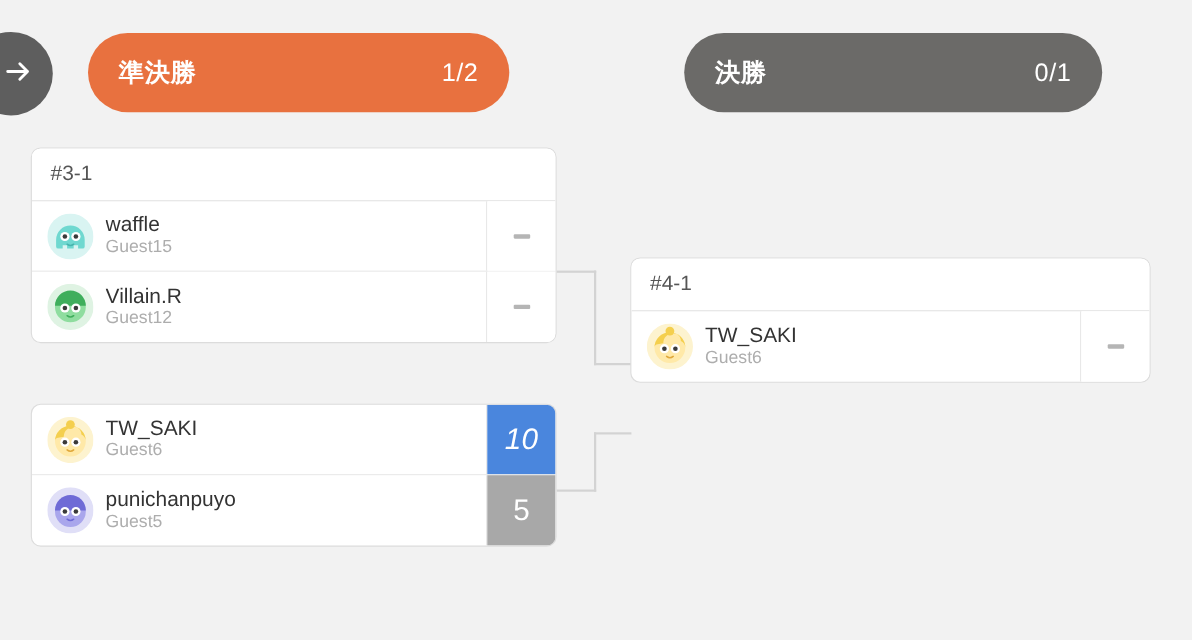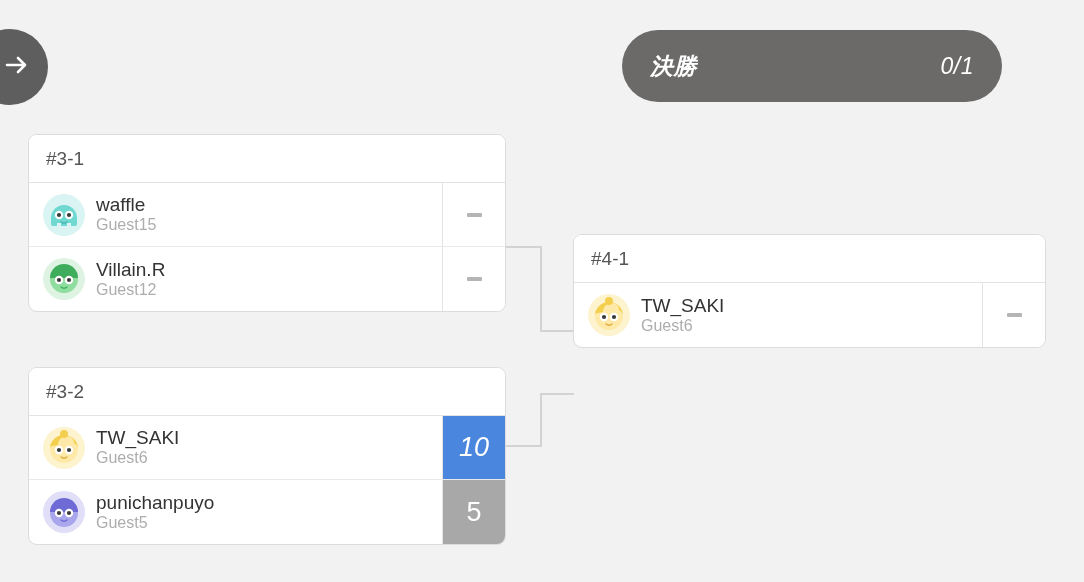--- a/index.html
+++ b/index.html
@@ -22,21 +22,21 @@
 
   
   .round-pill {
     position: absolute; height: 72px; border-radius: 36px;
     display: flex; align-items: center; justify-content: space-between;
     padding: 0 28px; color: #fff;
   }
   .round-pill .rp-label { font-size: 23px; font-weight: 700; letter-spacing: .5px; }
   .round-pill .rp-count { font-size: 23px; font-weight: 400; letter-spacing: .5px; }
   .pill-active   { left: 80px;  top: 30px; width: 383px; background: #e8713f; }
-  .pill-inactive { left: 622px; top: 30px; width: 380px; background: #6b6a68; font-style: italic; }
+  .pill-inactive { left: 622px; top: 30px; width: 380px; background: #6b6a68; }
 
   
   .match-card {
     position: absolute; background: #fff;
     border: 1px solid #dcdcdc; border-radius: 9px;
     overflow: hidden;
   }
   .card-head {
     height: 48px; display: flex; align-items: center;
     padding-left: 17px; border-bottom: 1px solid #e3e3e3;
@@ -86,20 +86,24 @@
 <div class="stage">
 
   <div class="nav-circle">
     <span>
       <svg width="30" height="30" viewBox="0 0 30 30">
         <path d="M5 15 H23 M16 8 L23 15 L16 22" stroke="#ffffff" stroke-width="2.6" fill="none" stroke-linecap="round" stroke-linejoin="round"></path>
       </svg>
     </span>
   </div>
 
+  <div class="round-pill pill-active">
+    <span class="rp-label">準決勝</span>
+    <span class="rp-count">1/2</span>
+  </div>
 
   <div class="round-pill pill-inactive">
     <span class="rp-label">決勝</span>
     <span class="rp-count">0/1</span>
   </div>
 
   <div class="conn conn-h" style="left:506px; top:246px; width:36px;"></div>
   <div class="conn conn-v" style="left:540px; top:246px; height:86px;"></div>
   <div class="conn conn-h" style="left:540px; top:330px; width:34px;"></div>
 
@@ -152,21 +156,20 @@
           <span class="pguest">Guest12</span>
         </span>
       </div>
       <div class="score-cell score-empty">
           <span class="dash"></span>
         </div>
     </div>
   </div>
 
   <div class="match-card" style="left:28px; top:367px; width:478px;">
-    <div class="card-head">#3-2</div>
 
     <div class="card-row">
       <div class="row-main">
         <span class="avatar">
           <svg viewBox="0 0 42 42">
             <circle cx="21" cy="21" r="21" fill="#fdf3cf"></circle>
             <circle cx="21" cy="22" r="14" fill="#ffe9a8"></circle>
             <path d="M7 22a14 14 0 0128 0c0-3-2-5-4-6 0-4-3-7-7-7-5 0-9 4-9 9-3 1-8 0-8 4z" fill="#f4cf4e"></path>
             <circle cx="21" cy="7" r="4" fill="#f4cf4e"></circle>
             <circle cx="16" cy="23" r="4.2" fill="#ffffff"></circle>

